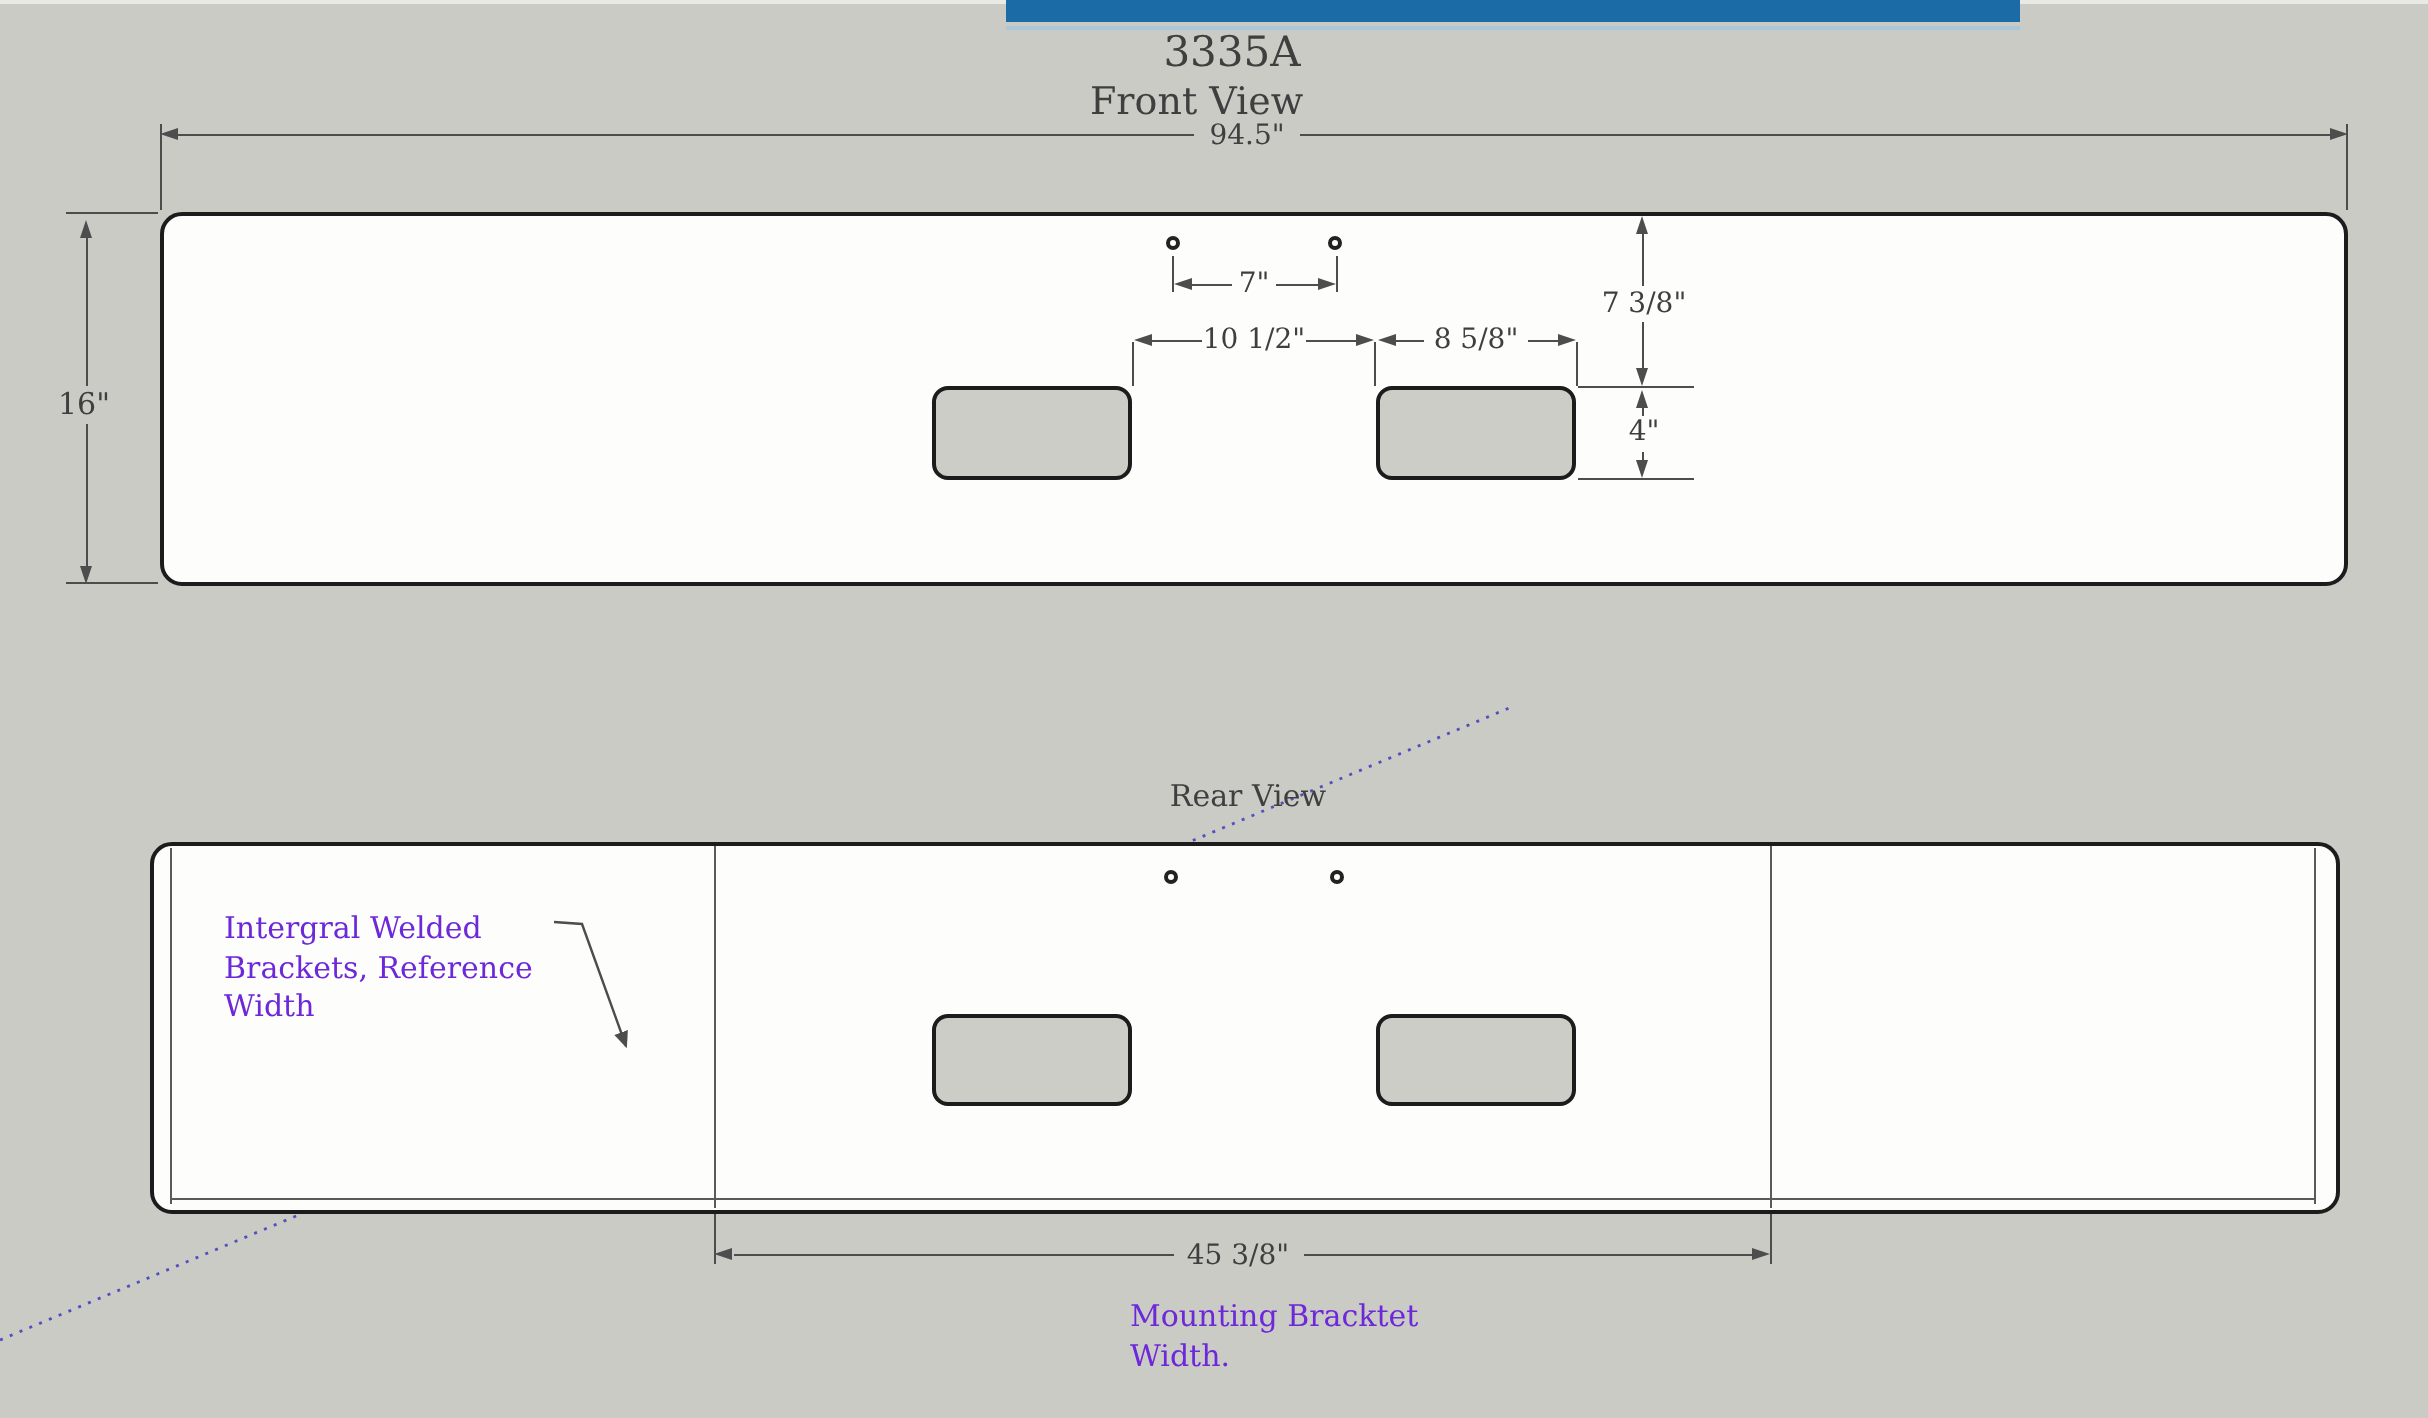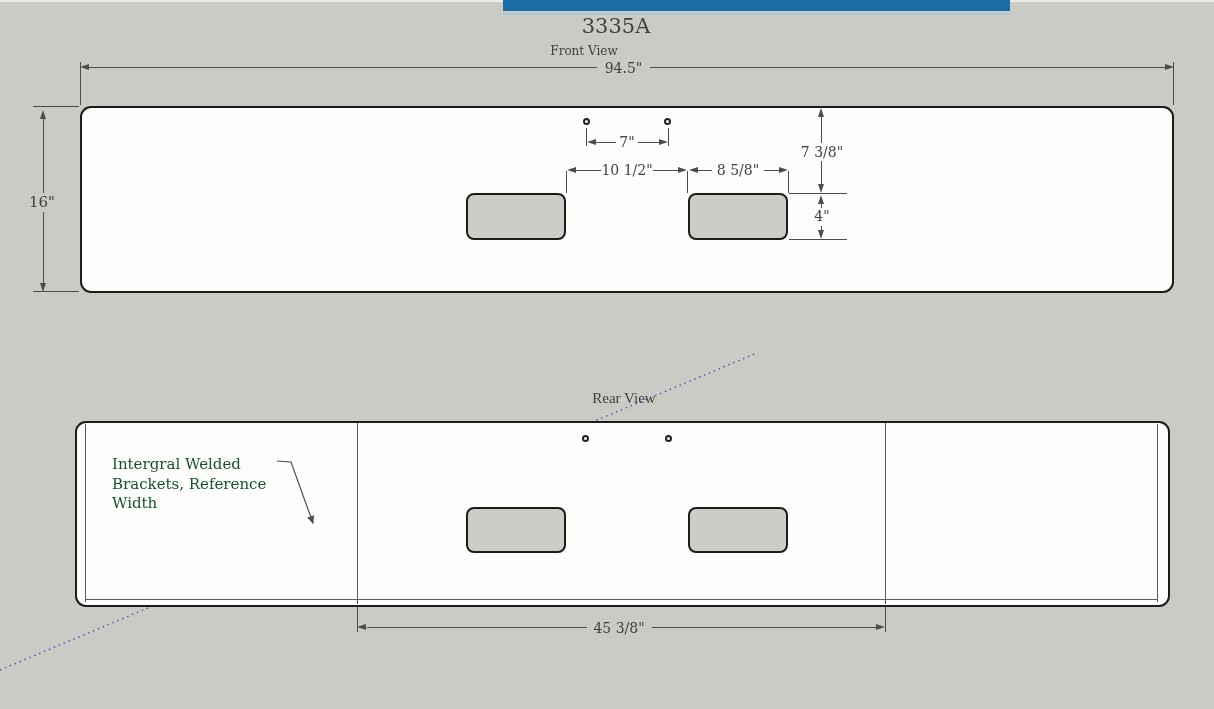--- a/index.html
+++ b/index.html
@@ -51,39 +51,39 @@
     box-sizing:border-box;
     z-index:3;
   }
   .innerline{position:absolute;background:#5a5a5a;z-index:3;}
   .layer2{z-index:2;}
   .layer3{z-index:3;}
   .notetext{
     position:absolute;
     font-size:15px;
     line-height:19.5px;
-    color:#14532d;
+    color:#6d28d9;
     z-index:3;
   }
 </style>
 </head>
 <body>
 
 <div id="canvas">
 
   <div class="abs" style="left:0;top:0;width:1214px;height:2px;background:#e9e9e6;"></div>
   <div class="abs" style="left:503px;top:0;width:507px;height:11px;background:#1a6ba6;"></div>
   <div class="abs" style="left:503px;top:13px;width:507px;height:2px;background:#a9c6da;"></div>
 
   <svg class="abs" style="left:0;top:0;z-index:1;pointer-events:none;" width="1214" height="709">
     <line x1="0" y1="670" x2="757" y2="353" stroke="#5050c0" stroke-width="1.4" stroke-dasharray="1.5 3.8"></line>
   </svg>
 
   <div class="dimtext" style="left:566px;top:15px;width:100px;font-size:21px;line-height:22px;z-index:2;">3335A</div>
-  <div class="dimtext" style="left:534px;top:43px;width:100px;font-size:12px;z-index:2;">Front View</div>
+  <div class="dimtext" style="left:545px;top:43px;width:100px;font-size:19px;z-index:2;">Front View</div>
 
   <div class="bumper" style="left:80px;top:106px;width:1094px;height:187px;"></div>
 
   <div class="recess" style="left:466px;top:193px;width:100px;height:47px;"></div>
   <div class="recess" style="left:688px;top:193px;width:100px;height:47px;"></div>
 
   <div class="hole" style="left:583px;top:118px;"></div>
   <div class="hole" style="left:664px;top:118px;"></div>
 
   <div class="ln layer2" style="left:80px;top:62px;width:1px;height:43px;"></div>
@@ -132,21 +132,21 @@
   <div class="ln layer3" style="left:789px;top:193px;width:58px;height:1px;"></div>
   <div class="dimtext" style="left:794px;top:144px;width:56px;z-index:3;">7 3/8"</div>
 
   <div class="ln layer3" style="left:821px;top:204px;width:1px;height:4px;"></div>
   <div class="ln layer3" style="left:821px;top:226px;width:1px;height:5px;"></div>
   <div class="arr arr-u layer3" style="left:818px;top:195px;"></div>
   <div class="arr arr-d layer3" style="left:818px;top:230px;"></div>
   <div class="ln layer3" style="left:789px;top:239px;width:58px;height:1px;"></div>
   <div class="dimtext" style="left:806px;top:208px;width:32px;z-index:3;">4"</div>
 
-  <div class="dimtext" style="left:574px;top:390px;width:100px;font-size:15px;z-index:2;font-family:Liberation Serif, serif;">Rear View</div>
+  <div class="dimtext" style="left:574px;top:390px;width:100px;font-size:15px;z-index:2;">Rear View</div>
 
   <div class="bumper" style="left:75px;top:421px;width:1095px;height:186px;"></div>
 
   <div class="innerline" style="left:85px;top:424px;width:1px;height:178px;"></div>
   <div class="innerline" style="left:1157px;top:424px;width:1px;height:178px;"></div>
   <div class="innerline" style="left:86px;top:599px;width:1072px;height:1px;"></div>
   <div class="innerline" style="left:357px;top:423px;width:1px;height:181px;"></div>
   <div class="innerline" style="left:885px;top:423px;width:1px;height:181px;"></div>
 
   <div class="hole" style="left:582px;top:435px;"></div>
@@ -171,14 +171,18 @@
   </svg>
 
   <div class="ln layer2" style="left:357px;top:607px;width:1px;height:25px;"></div>
   <div class="ln layer2" style="left:885px;top:607px;width:1px;height:25px;"></div>
   <div class="ln layer2" style="left:367px;top:627px;width:220px;height:1px;"></div>
   <div class="ln layer2" style="left:652px;top:627px;width:224px;height:1px;"></div>
   <div class="arr arr-l layer2" style="left:357px;top:624px;"></div>
   <div class="arr arr-r layer2" style="left:876px;top:624px;"></div>
   <div class="dimtext" style="left:587px;top:620px;width:64px;z-index:2;">45 3/8"</div>
 
+  <div class="notetext" style="left:565px;top:649px;width:180px;">
+    <div>Mounting Bracktet</div>
+    <div>Width.</div>
+  </div>
 
 </div>
 
 </body></html>

